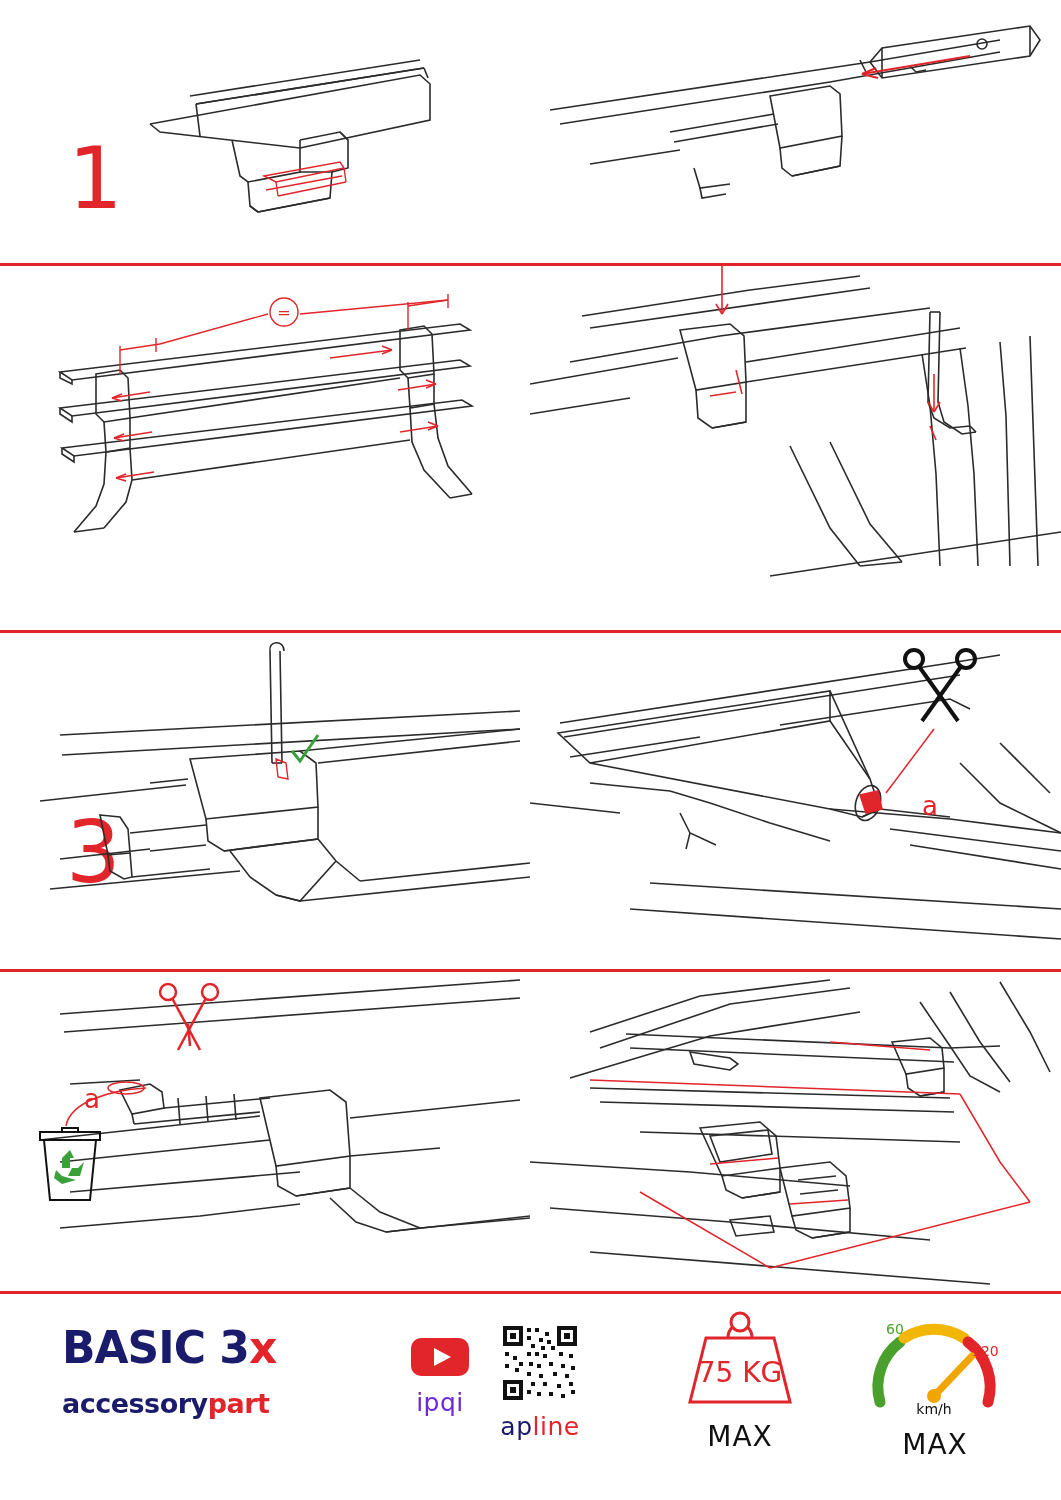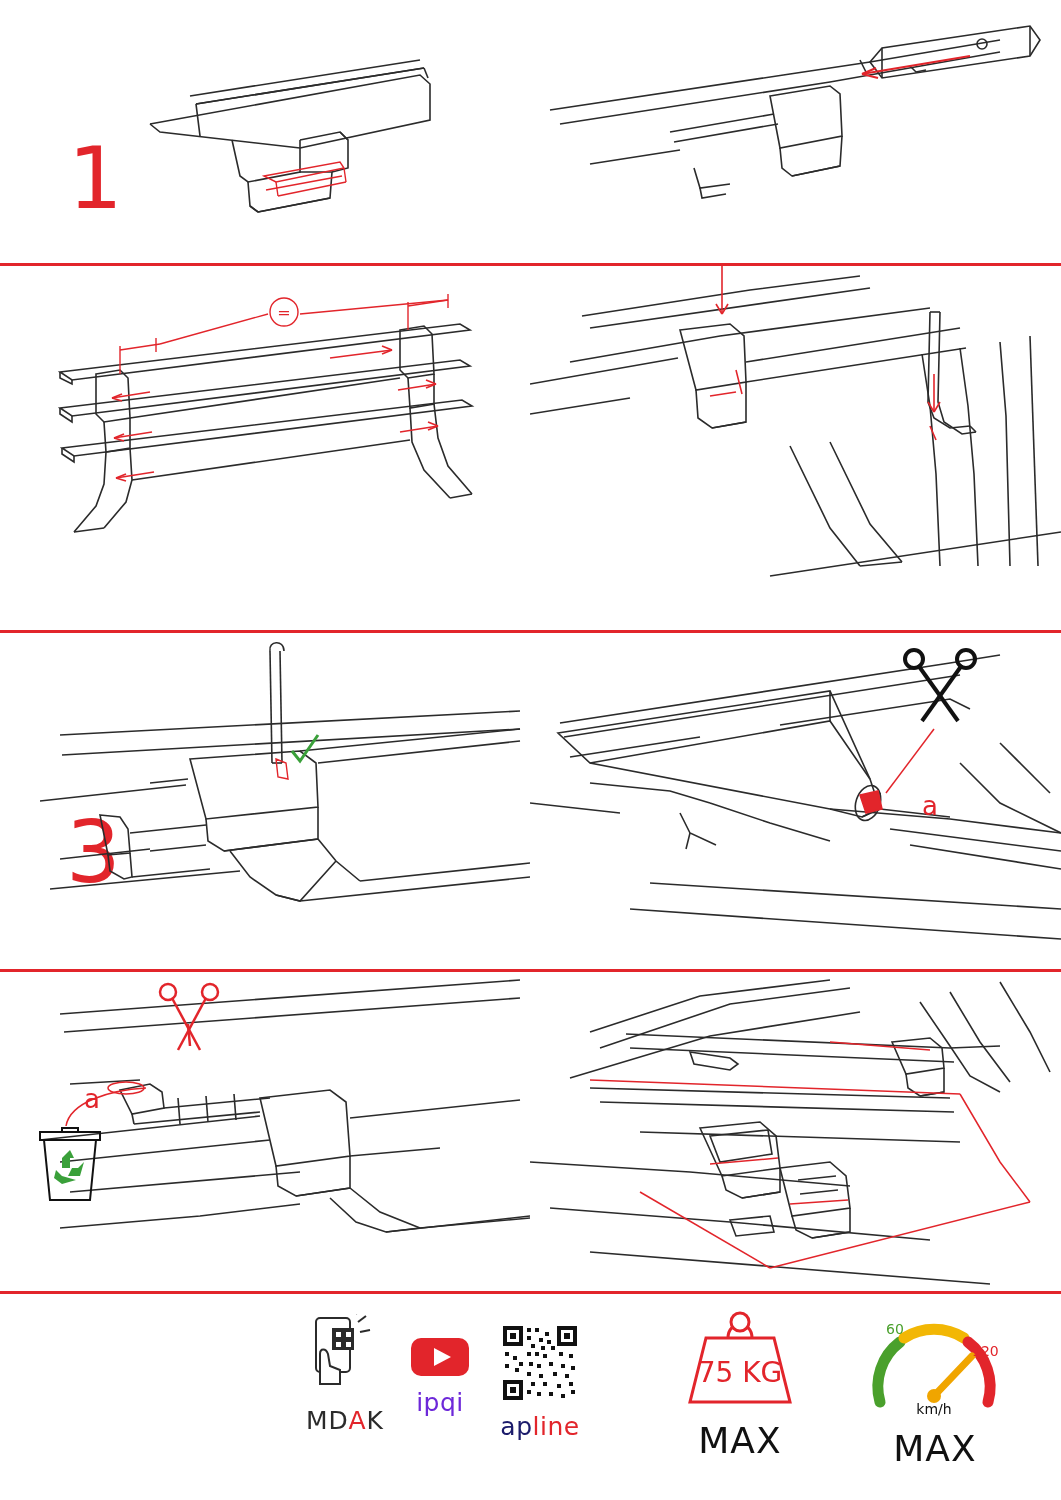--- a/index.html
+++ b/index.html
@@ -97,21 +97,21 @@
   .cap-ipqi { color: #6d28d9; letter-spacing: 0.5px; }
   .cap-apline { color: #1b1b6b; letter-spacing: 0.5px; }
   .cap-apline .line { color: #e2252b; text-align: center; }
 
   .max-item {
     position: absolute;
     text-align: center;
   }
   .max-label {
     font-family: "DejaVu Sans", sans-serif;
-    font-size: 36px;
+    font-size: 28px;
     letter-spacing: 1px;
     color: #111;
     margin-top: 6px;
   }
   .weight-text {
     font-family: "DejaVu Sans", sans-serif;
     font-size: 28px;
     fill: #e2252b;
   }
 </style>
@@ -462,36 +462,25 @@
         <path d="M300 70 L400 78"></path>
         <path d="M180 192 L248 186"></path>
         <path d="M260 232 L318 228"></path>
       </g>
     </svg>
 
   </div>
 
   <div class="footer">
 
-
-    <div class="logo-item" style="left:290px;top:14px;width:110px;">
-      <svg width="90" height="82" viewBox="0 0 90 82" fill="none">
-        <rect x="16" y="4" width="34" height="54" rx="4" stroke="#2b2b2b" stroke-width="2" fill="#fff"></rect>
-        <rect x="32" y="14" width="22" height="22" fill="#2b2b2b"></rect>
-        <rect x="36" y="18" width="5" height="5" fill="#fff"></rect>
-        <rect x="46" y="18" width="5" height="5" fill="#fff"></rect>
-        <rect x="36" y="28" width="5" height="5" fill="#fff"></rect>
-        <rect x="46" y="28" width="5" height="5" fill="#fff"></rect>
-        <path d="M20 40 C20 34 26 34 28 40 L30 52 L40 56 L40 70 L20 70 Z" stroke="#2b2b2b" stroke-width="2" fill="#fff"></path>
-        <path d="M58 8 L66 2" stroke="#2b2b2b" stroke-width="2"></path>
-        <path d="M60 18 L70 16" stroke="#2b2b2b" stroke-width="2"></path>
-        <path d="M56 0 L58 -4" stroke="#2b2b2b" stroke-width="2"></path>
-      </svg>
-      <div class="logo-caption cap-mdak"><span>MD</span><span class="a">A</span><span>K</span></div>
+    <div class="brand-block">
+      <div class="brand-title"><span>BASIC 3</span><span class="x">x</span></div>
+      <div class="brand-sub"><span>accessory</span><span class="part">part</span></div>
     </div>
+
 
     <div class="logo-item" style="left:390px;top:34px;width:100px;">
       <svg width="62" height="44" viewBox="0 0 62 44">
         <rect x="2" y="4" width="58" height="38" rx="10" fill="#e2252b"></rect>
         <path d="M25 14 L42 23 L25 32 Z" fill="#ffffff"></path>
       </svg>
       <div class="logo-caption cap-ipqi">ipqi</div>
     </div>
 
     <div class="logo-item" style="left:480px;top:24px;width:120px;">

